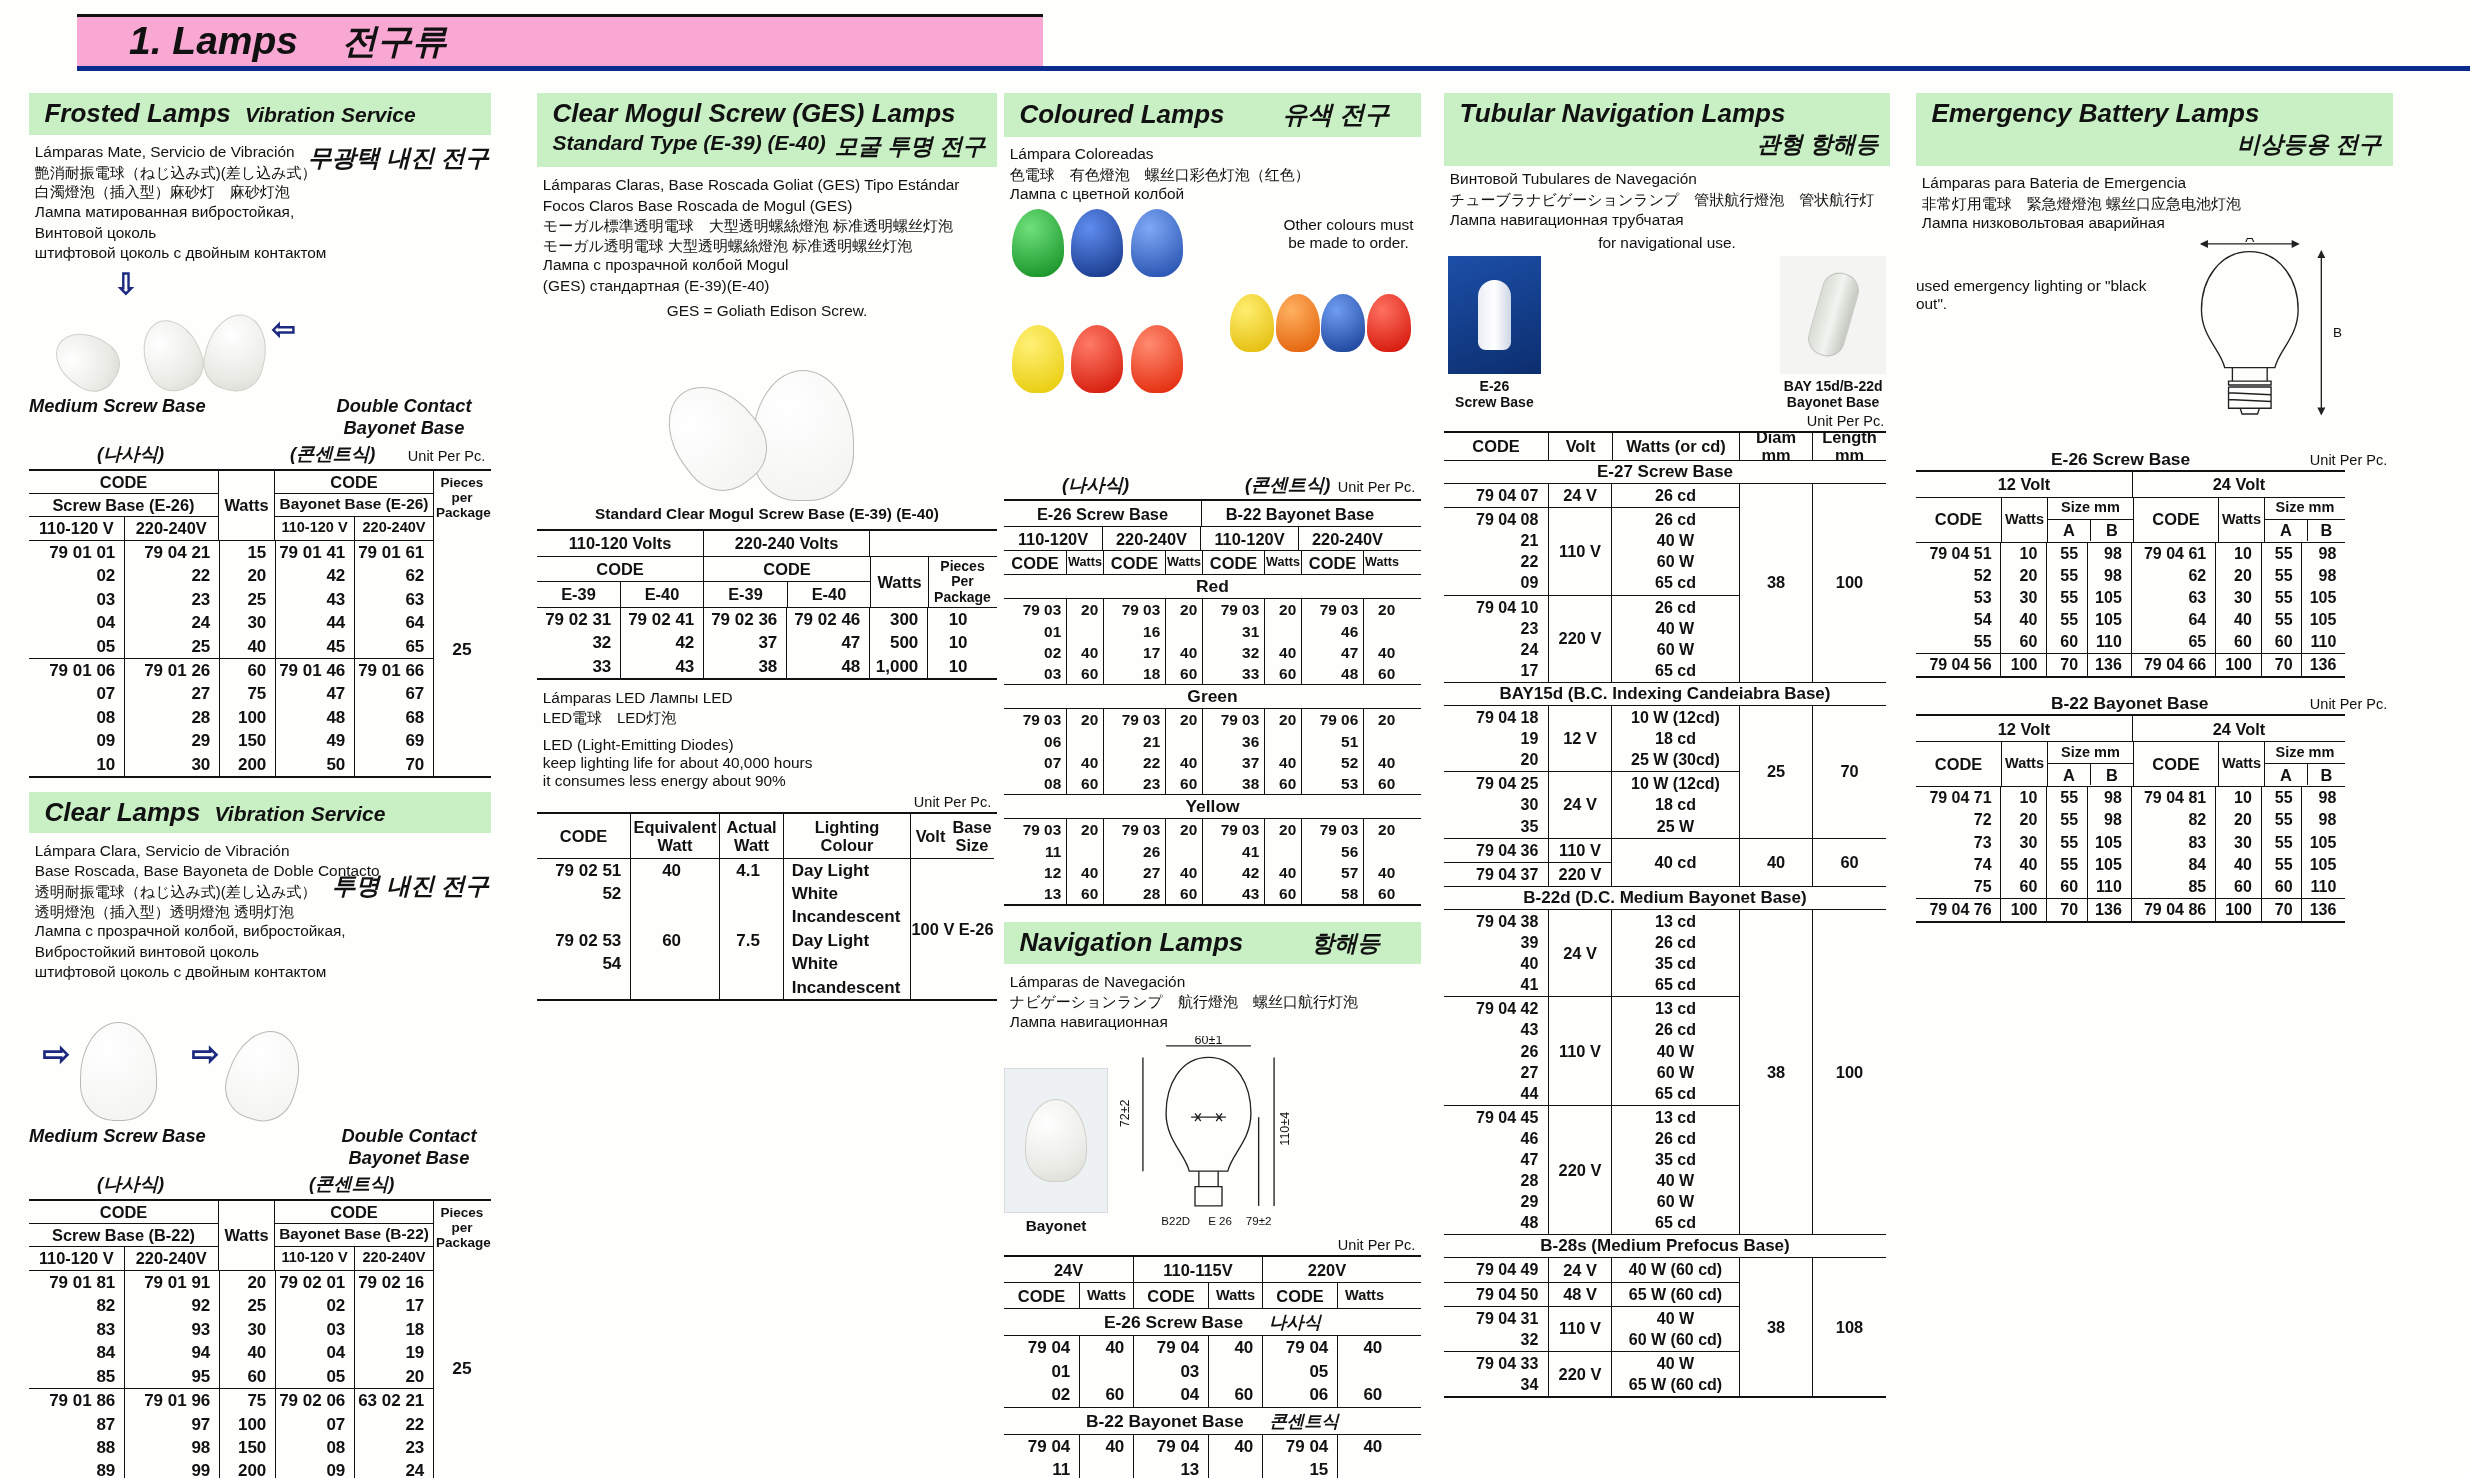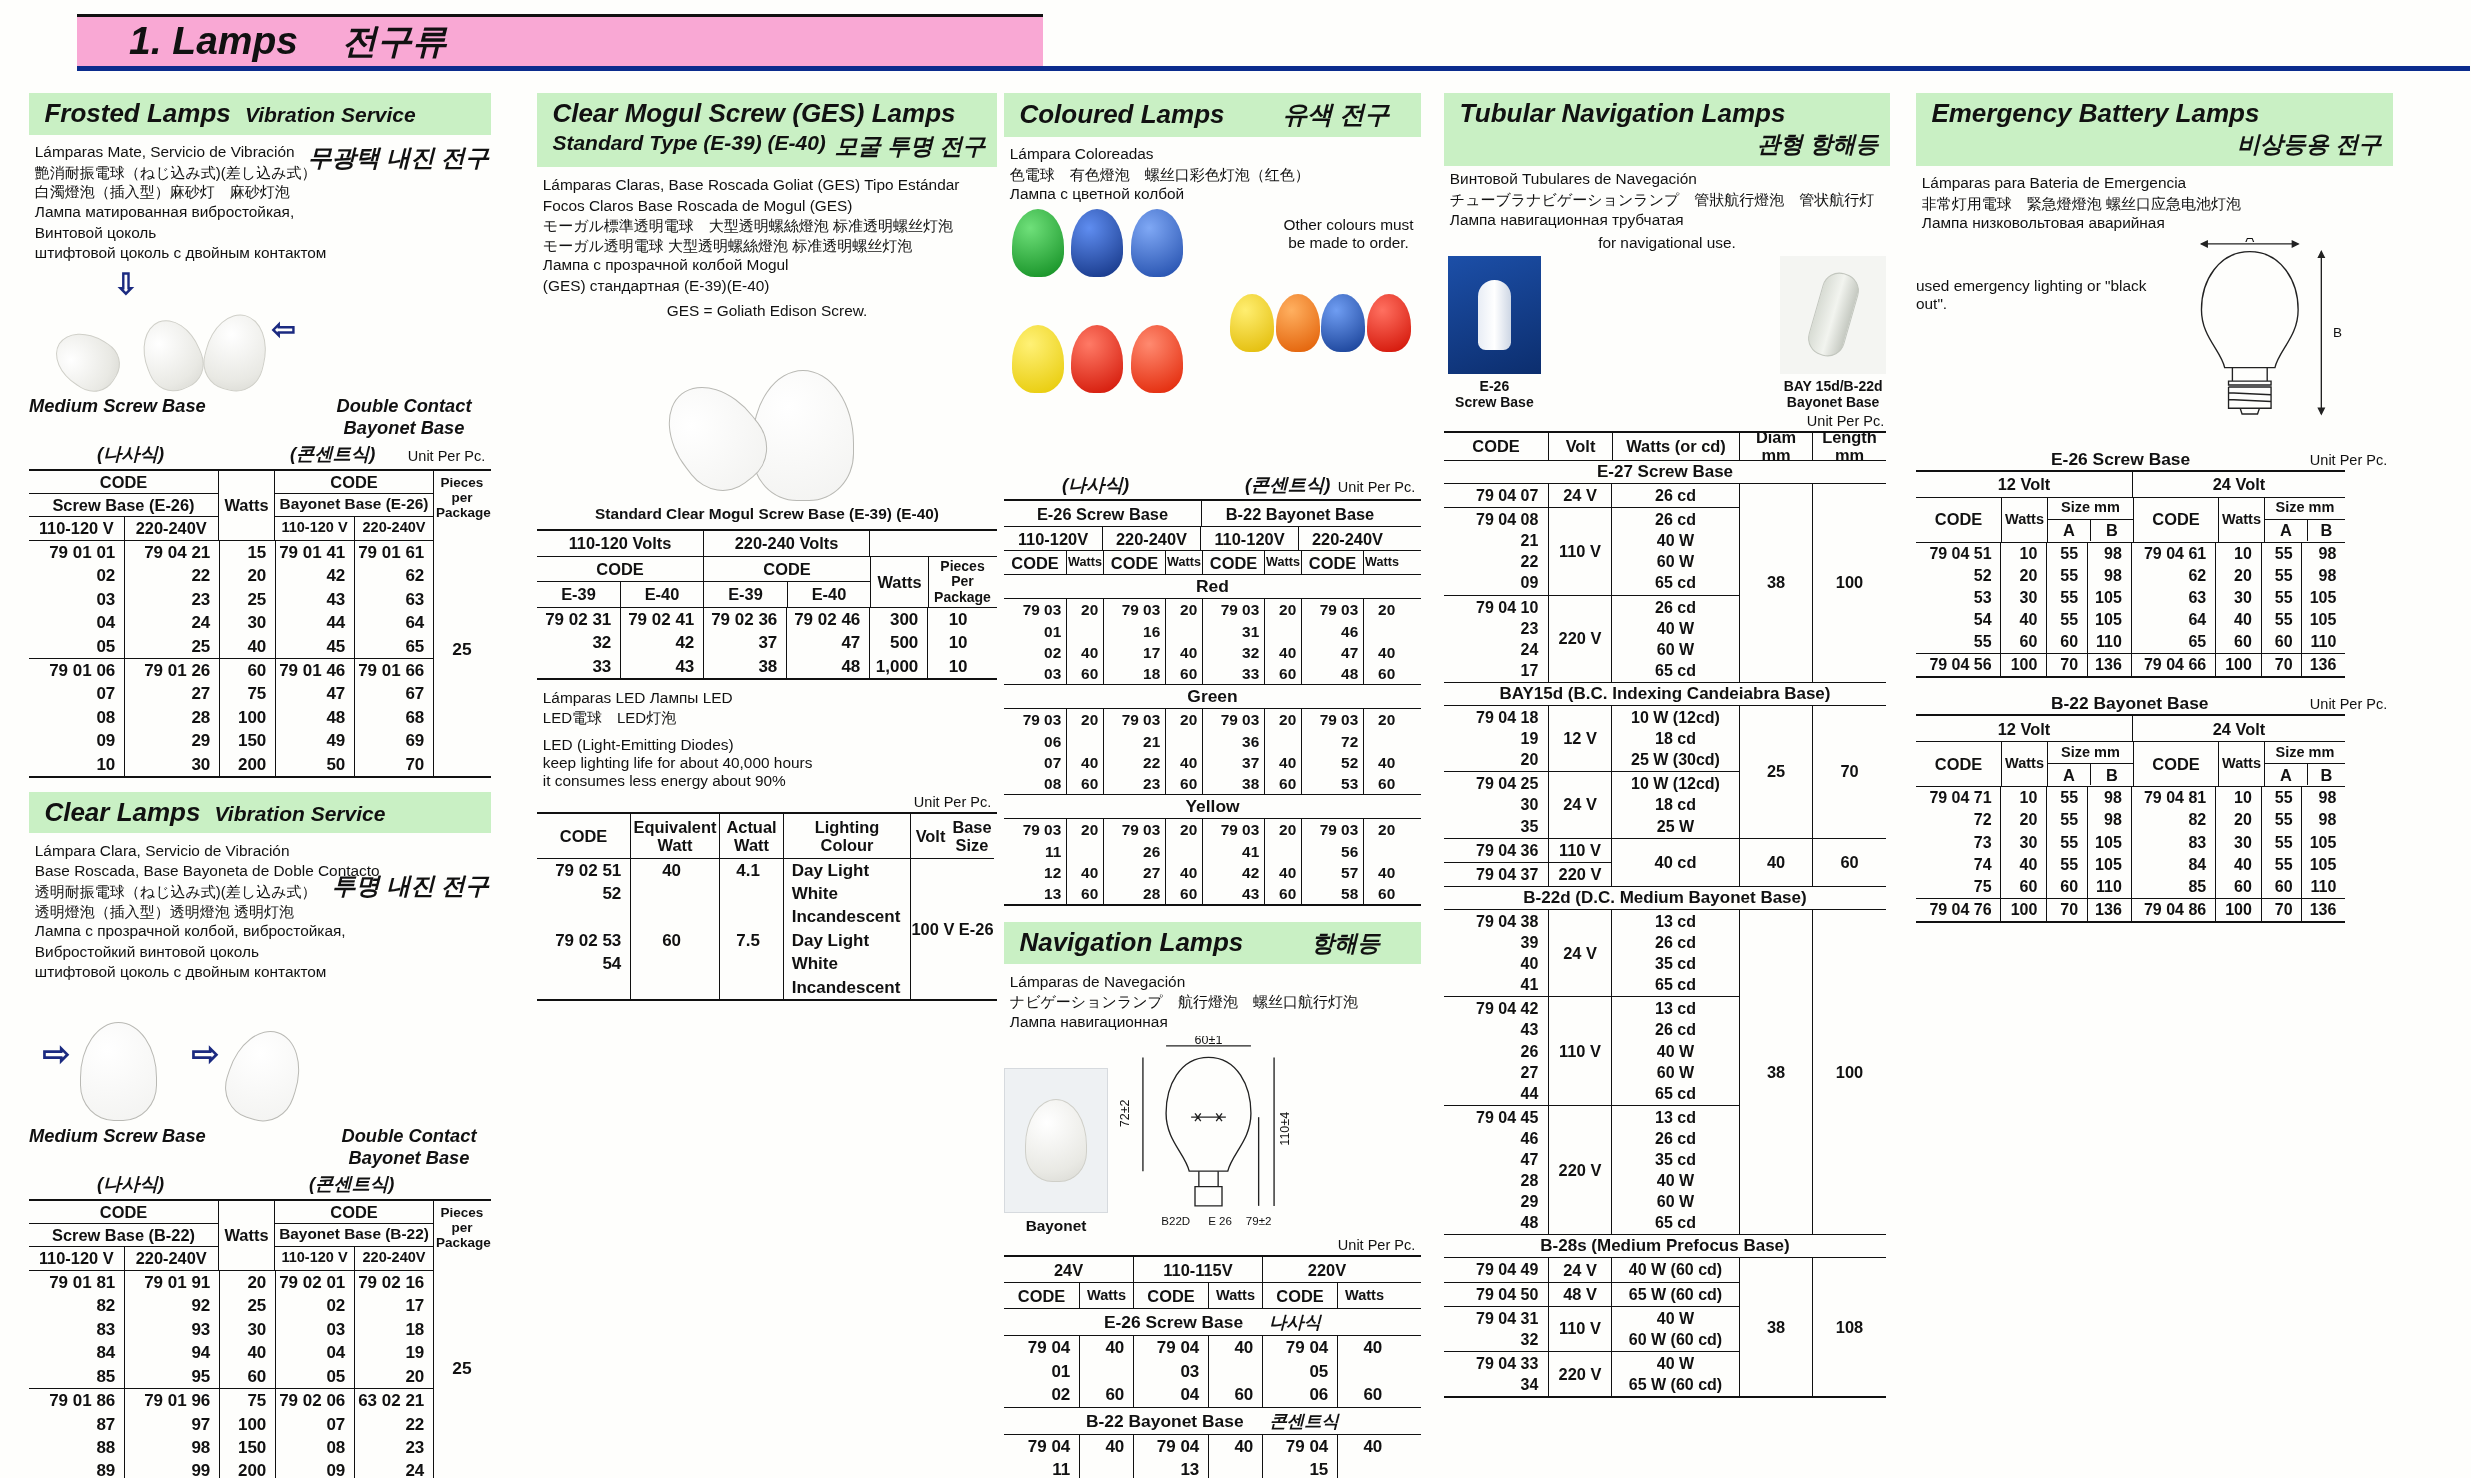--- a/index.html
+++ b/index.html
@@ -612,21 +612,21 @@
         </div>
       <div class="secband">Green</div>
       <div class="t8c">
           <div class="tr">
             <div class="td">79 03 06</div>
             <div class="td">20</div>
             <div class="td">79 03 21</div>
             <div class="td">20</div>
             <div class="td">79 03 36</div>
             <div class="td">20</div>
-            <div class="td">79 03 72</div>
+            <div class="td">79 06 51</div>
             <div class="td">20</div>
           </div>
           <div class="tr">
             <div class="td">07</div>
             <div class="td">40</div>
             <div class="td">22</div>
             <div class="td">40</div>
             <div class="td">37</div>
             <div class="td">40</div>
             <div class="td">52</div>

